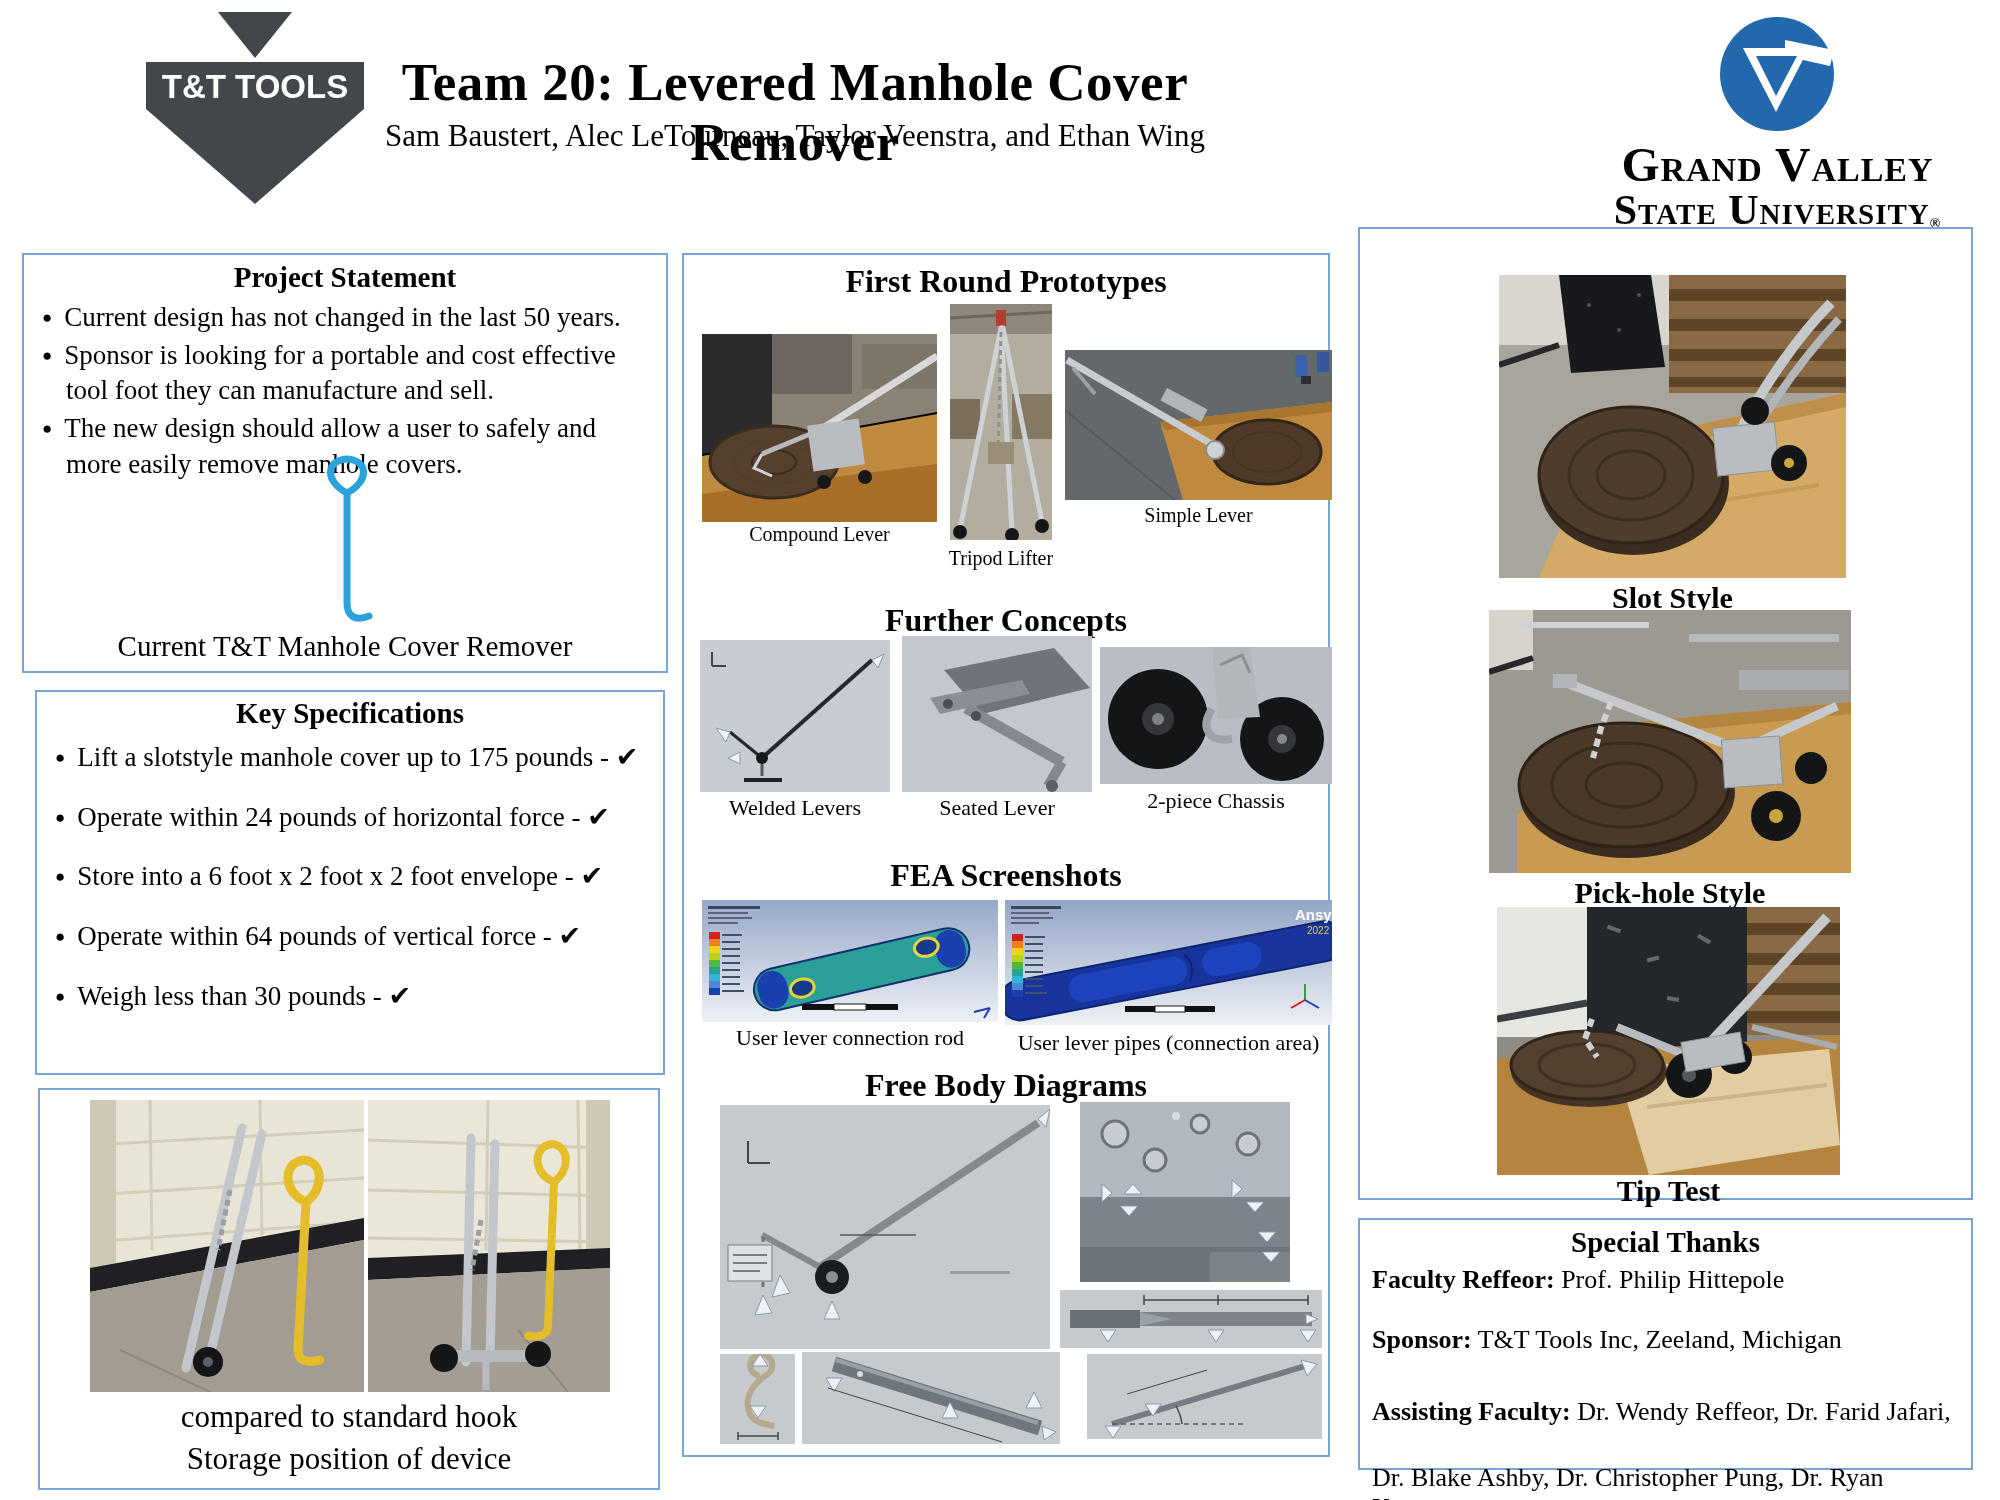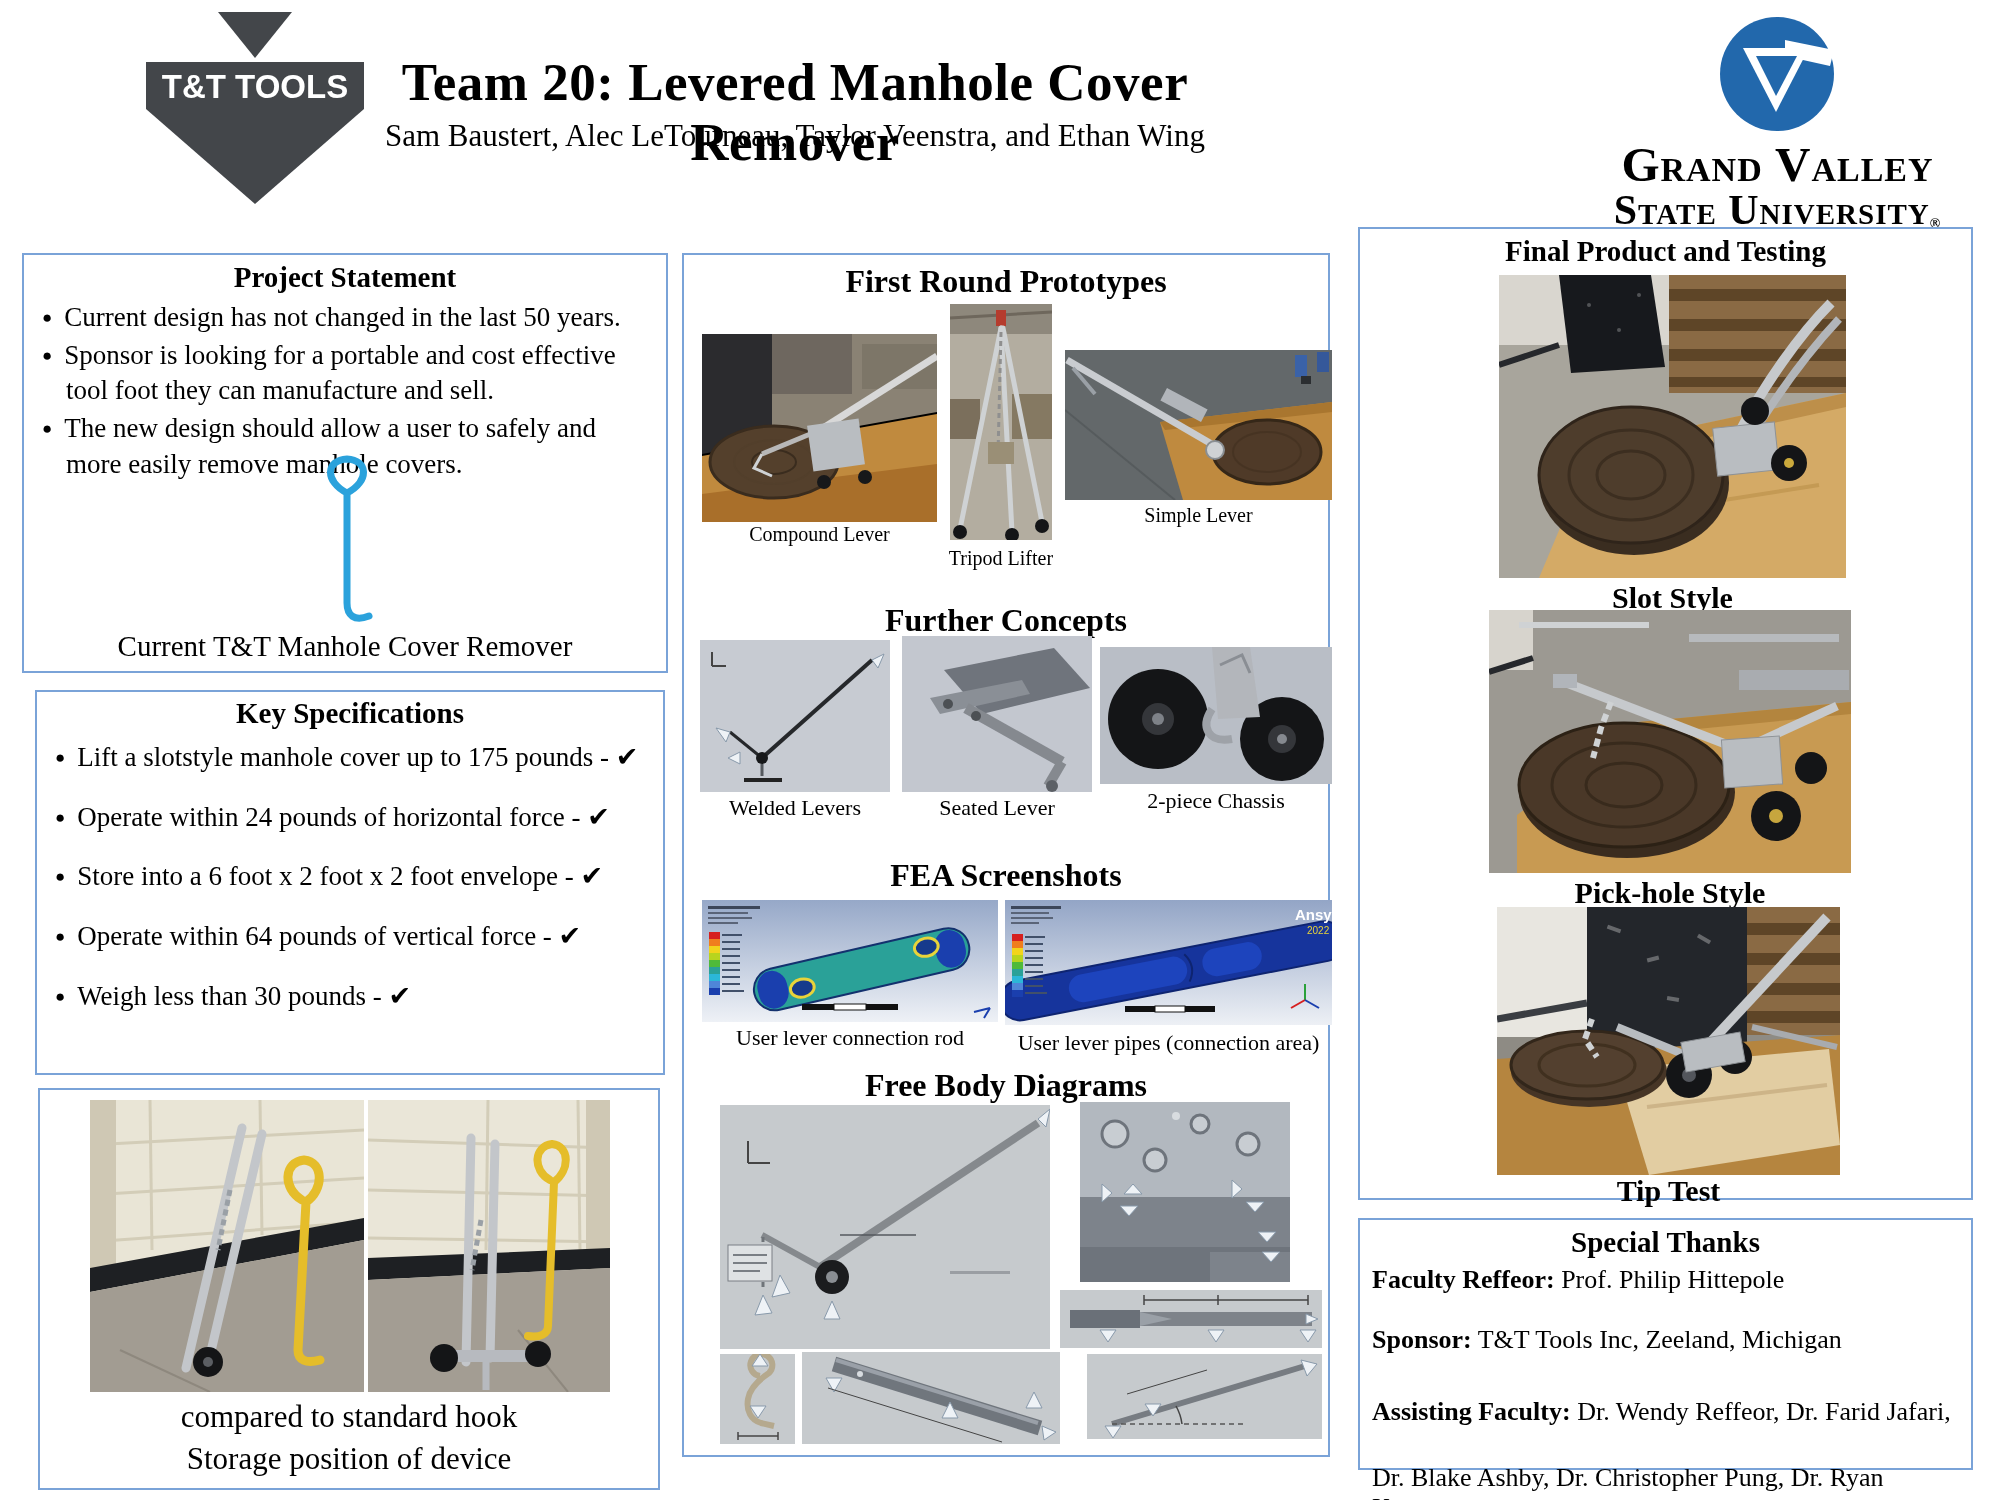--- a/index.html
+++ b/index.html
@@ -475,21 +475,20 @@
         <path d="M95,70 a50,50 0 0 0 -6,-18" fill="none" stroke="#444" stroke-width="1.5"></path>
         <polygon points="214,6 230,10 220,22" fill="#eef2f6" stroke="#8899aa"></polygon>
         <polygon points="18,72 34,72 26,84" fill="#eef2f6" stroke="#8899aa"></polygon>
         <polygon points="58,50 74,50 66,62" fill="#eef2f6" stroke="#8899aa"></polygon>
         <line x1="40" y1="40" x2="120" y2="16" stroke="#444" stroke-width="1"></line>
       </svg>
     </div>
   </div>
 
   <div class="box" style="left:1358px;top:227px;width:615px;height:973px;">
-    <div class="box-title" style="margin-top:6px;">Final Product and Testing</div>
 
     <div class="abs" style="left:139px;top:46px;width:347px;height:303px;">
       <svg width="347" height="303" viewBox="0 0 347 303">
         <rect width="347" height="303" fill="#a8a59c"></rect>
         <rect x="0" y="0" width="347" height="70" fill="#d9d6cf"></rect>
         <polygon points="60,0 152,0 166,92 72,98" fill="#17191d"></polygon>
         <g fill="#ffffff" opacity="0.25">
             <circle cx="90" cy="30" r="2"></circle>
             <circle cx="120" cy="55" r="2"></circle>
             <circle cx="140" cy="20" r="2"></circle>

